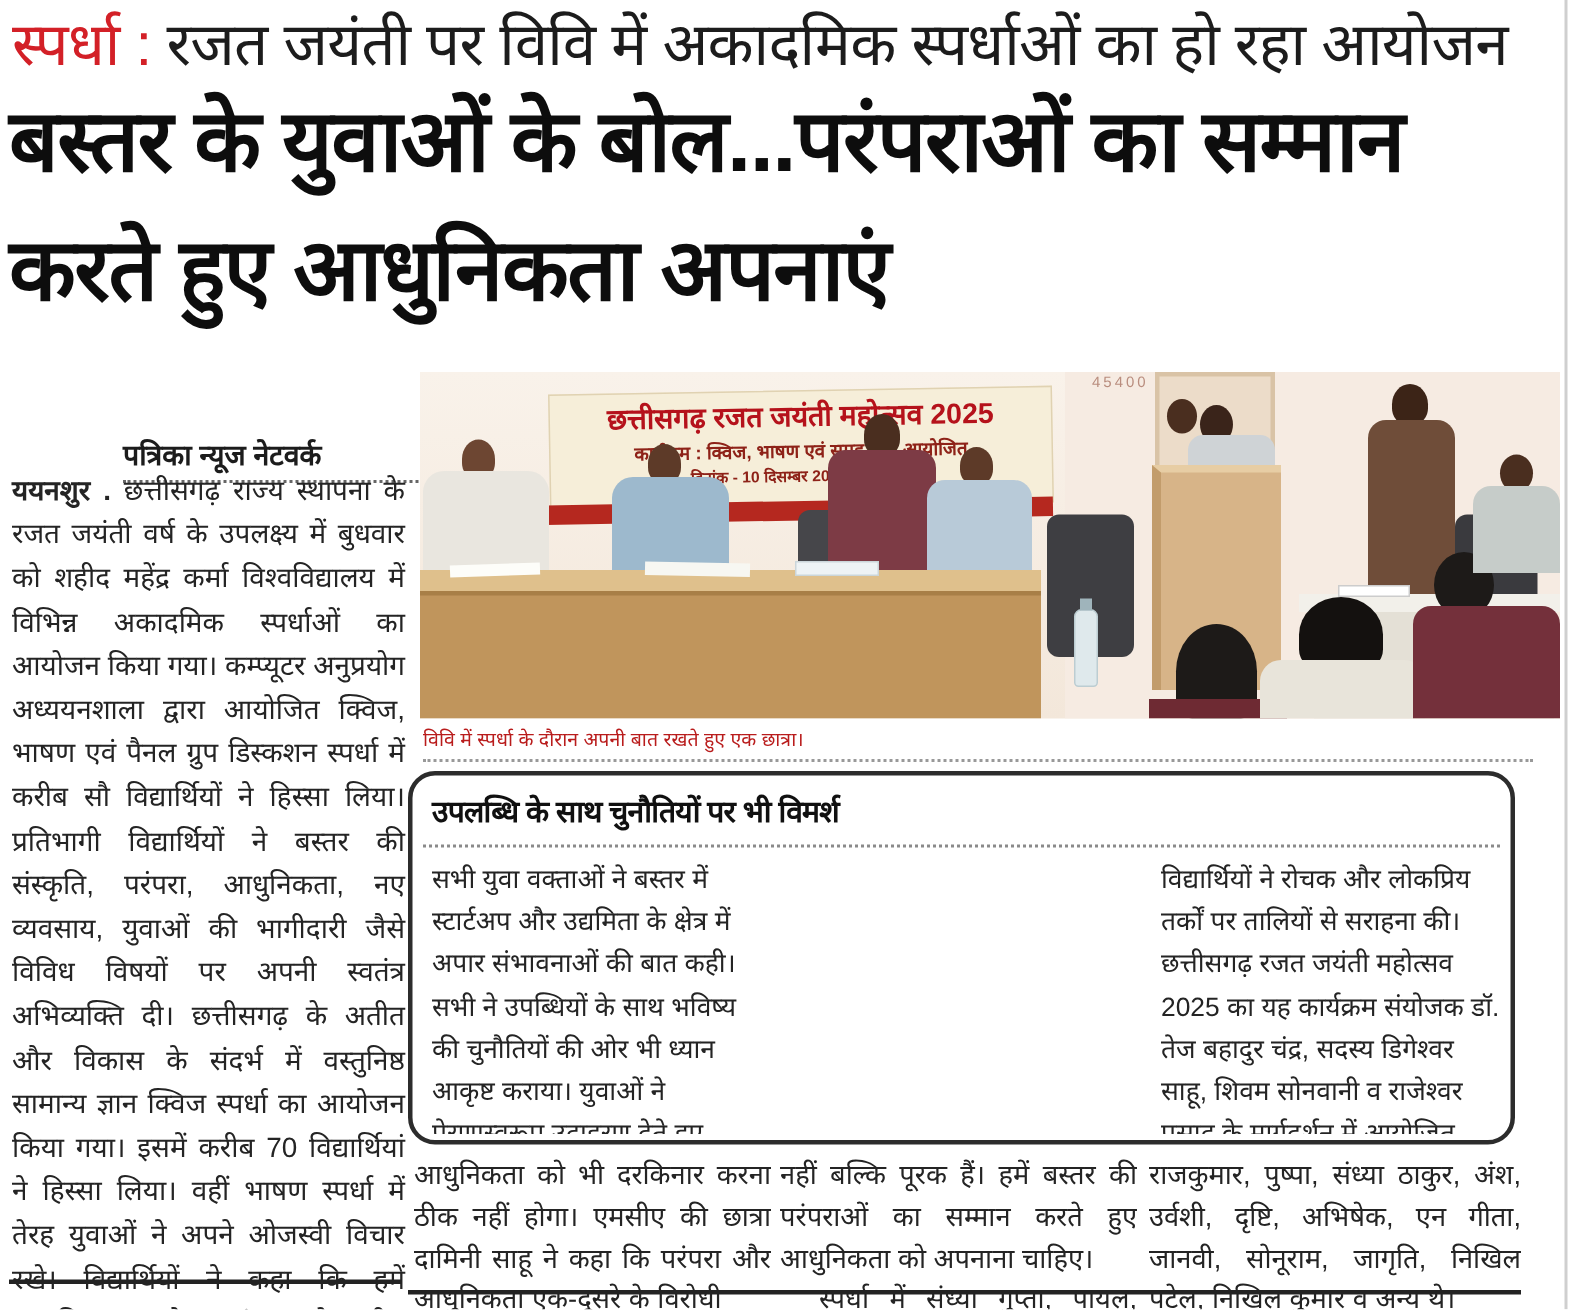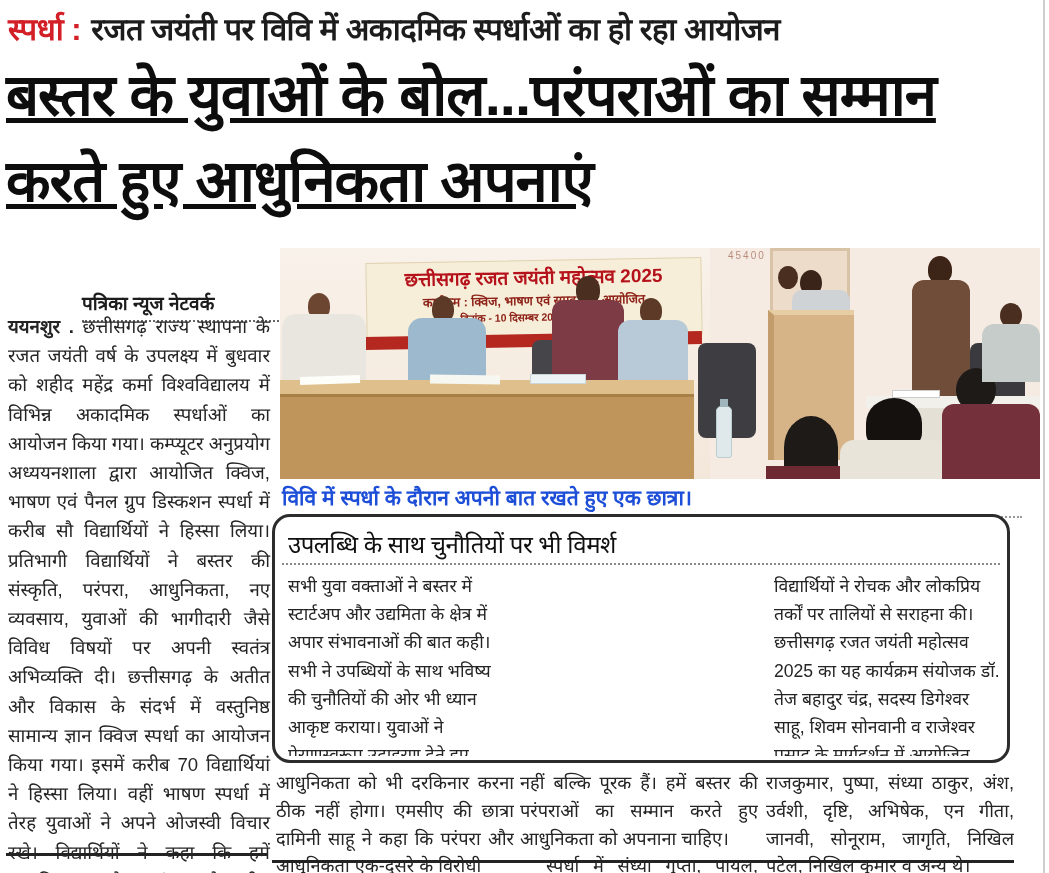--- a/index.html
+++ b/index.html
@@ -4,27 +4,27 @@
 <style>
   * { margin:0; padding:0; box-sizing:border-box; }
   body { background:#fff; }
   .page {
     position:relative; width:1049px; height:873px; background:#fff;
     font-family:"Liberation Sans","DejaVu Sans",sans-serif; color:#1c1c1c; overflow:hidden;
   }
   .abs { position:absolute; }
 
   
-  .kicker { left:8px; top:8px; width:1020px; font-size:31px; font-weight:700; line-height:44px; letter-spacing:-0.5px; }
+  .kicker { left:8px; top:8px; width:1020px; font-size:40px; font-weight:400; line-height:44px; letter-spacing:-0.5px; }
   .kicker .red { color:#d32027; margin-right:10px; }
 
   
   .headline {
     left:6px; top:52px; width:1036px; font-size:58px; line-height:86px;
-    font-weight:800; color:#0d0d0d; letter-spacing:-1px;text-decoration:underline;
+    font-weight:800; color:#0d0d0d; letter-spacing:-1px;
   }
 
   
   .logo-circle {
     left:8px; top:247px; width:62px; height:62px; border-radius:50%;
     background:#d8151c; color:#fff; display:flex; align-items:center; justify-content:center;
     font-size:17px; font-weight:700;
   }
   .byline { left:82px; top:250px; width:200px;margin-top:40px; }
   .byline .net { font-size:19px; font-weight:700; padding-bottom:4px; border-bottom:2px dotted #666; }
@@ -39,26 +39,26 @@
   .rule { background:#232323; }
 
   
   .photo { left:280px; top:248px; width:760px; height:231px;
     background:linear-gradient(180deg,#f9f2ea 0%,#f5ead f 60%,#f1e3d6 100%);
     background:linear-gradient(180deg,#f9f2ea 0%,#f3e7da 100%);
     overflow:hidden; }
   .photo .shape { position:absolute; }
 
   
-  .caption { left:282px; top:483px; width:740px; font-size:21px; font-weight:700; color:#1d4ed8;
+  .caption { left:282px; top:483px; width:740px; font-size:13px; font-weight:400; color:#b91c1c;
     padding-bottom:5px; border-bottom:2px dotted #999; }
 
   
   .newsbox { left:272px; top:514px; width:738px; height:249px; border:3px solid #2c2c2c; border-radius:18px; background:#fff; }
-  .box-head { left:288px; top:527px; width:700px; font-size:24px; font-weight:400; color:#101010; letter-spacing:-0.5px; }
+  .box-head { left:288px; top:527px; width:700px; font-size:20px; font-weight:700; color:#101010; letter-spacing:-0.5px; }
   .box-dots { left:282px; top:563px; width:718px; border-bottom:2px dotted #8a8a8a; }
   .boxcol { top:572px; height:184px; font-size:17.6px; line-height:28.2px; color:#242424; overflow:hidden; }
   .boxcol.c1 { left:288px; width:224px; }
   .boxcol.c2 { left:530px; width:226px; }
   .boxcol.c3 { left:774px; width:228px; }
 
   
   .botcol { top:770px; height:146px; font-size:18.2px; line-height:27.8px; text-align:justify; color:#242424; overflow:hidden; }
   .botcol.c1 { left:276px; width:238px; }
   .botcol.c2 { left:520px; width:238px; }

